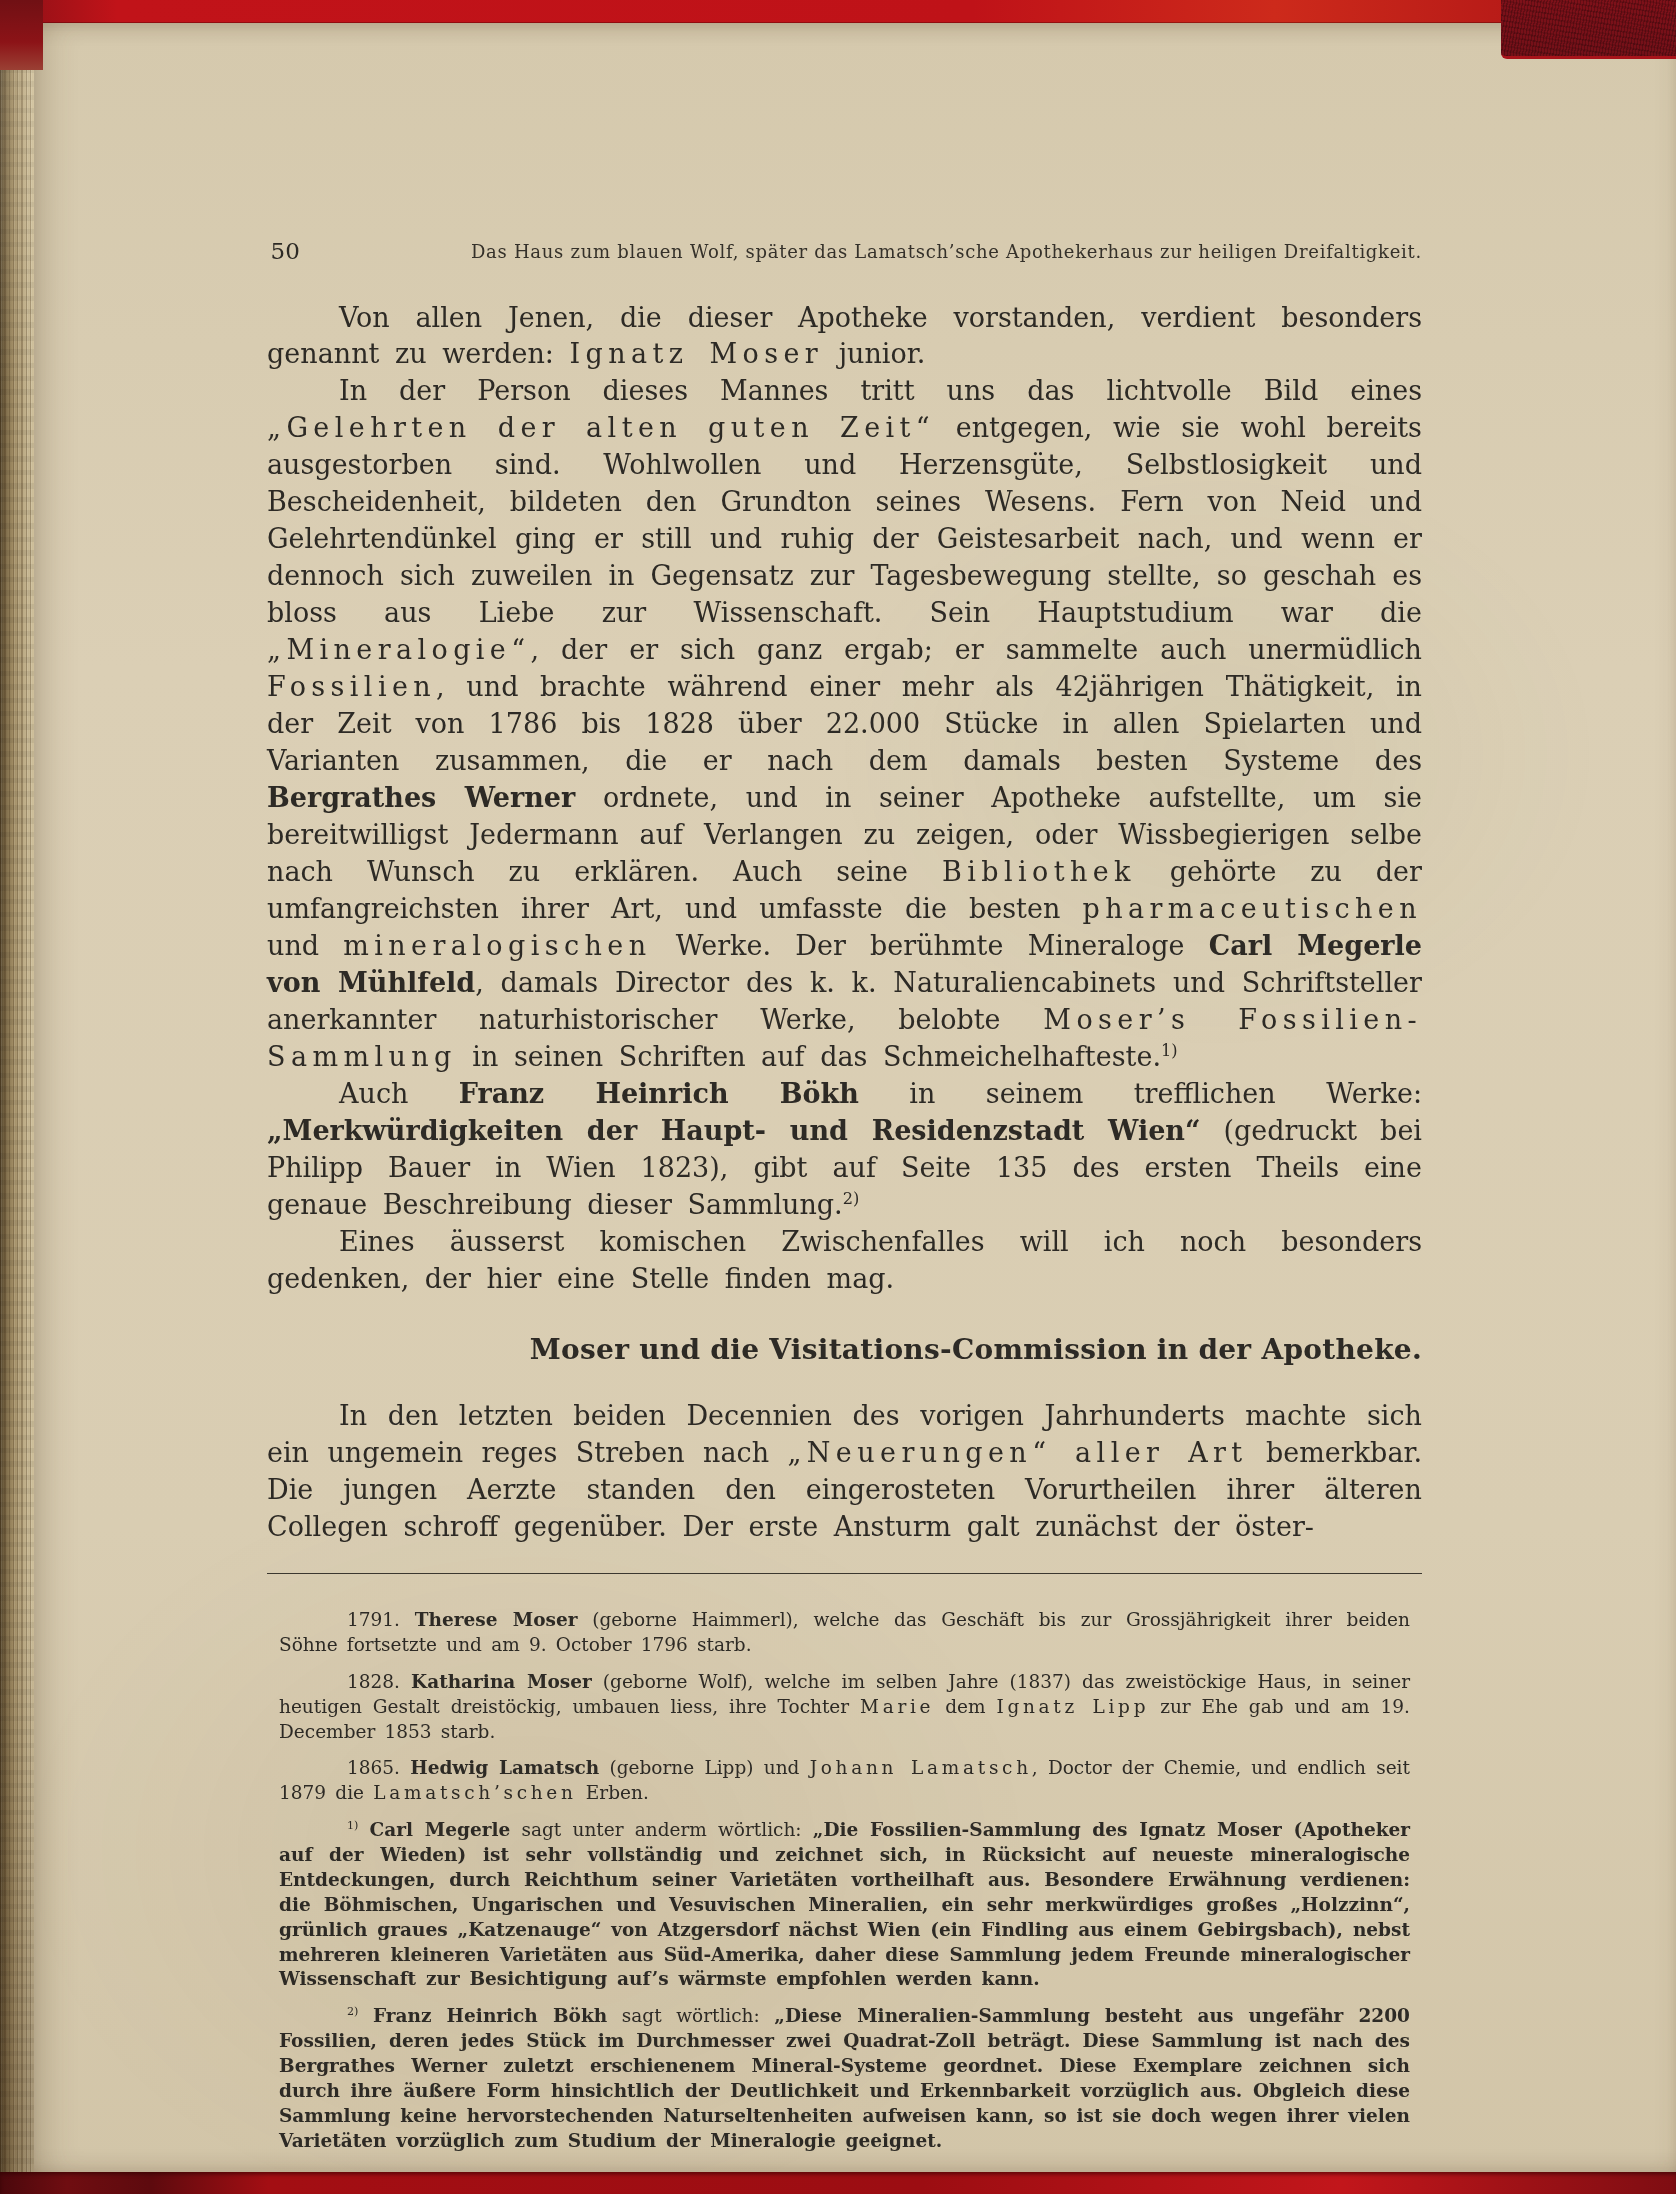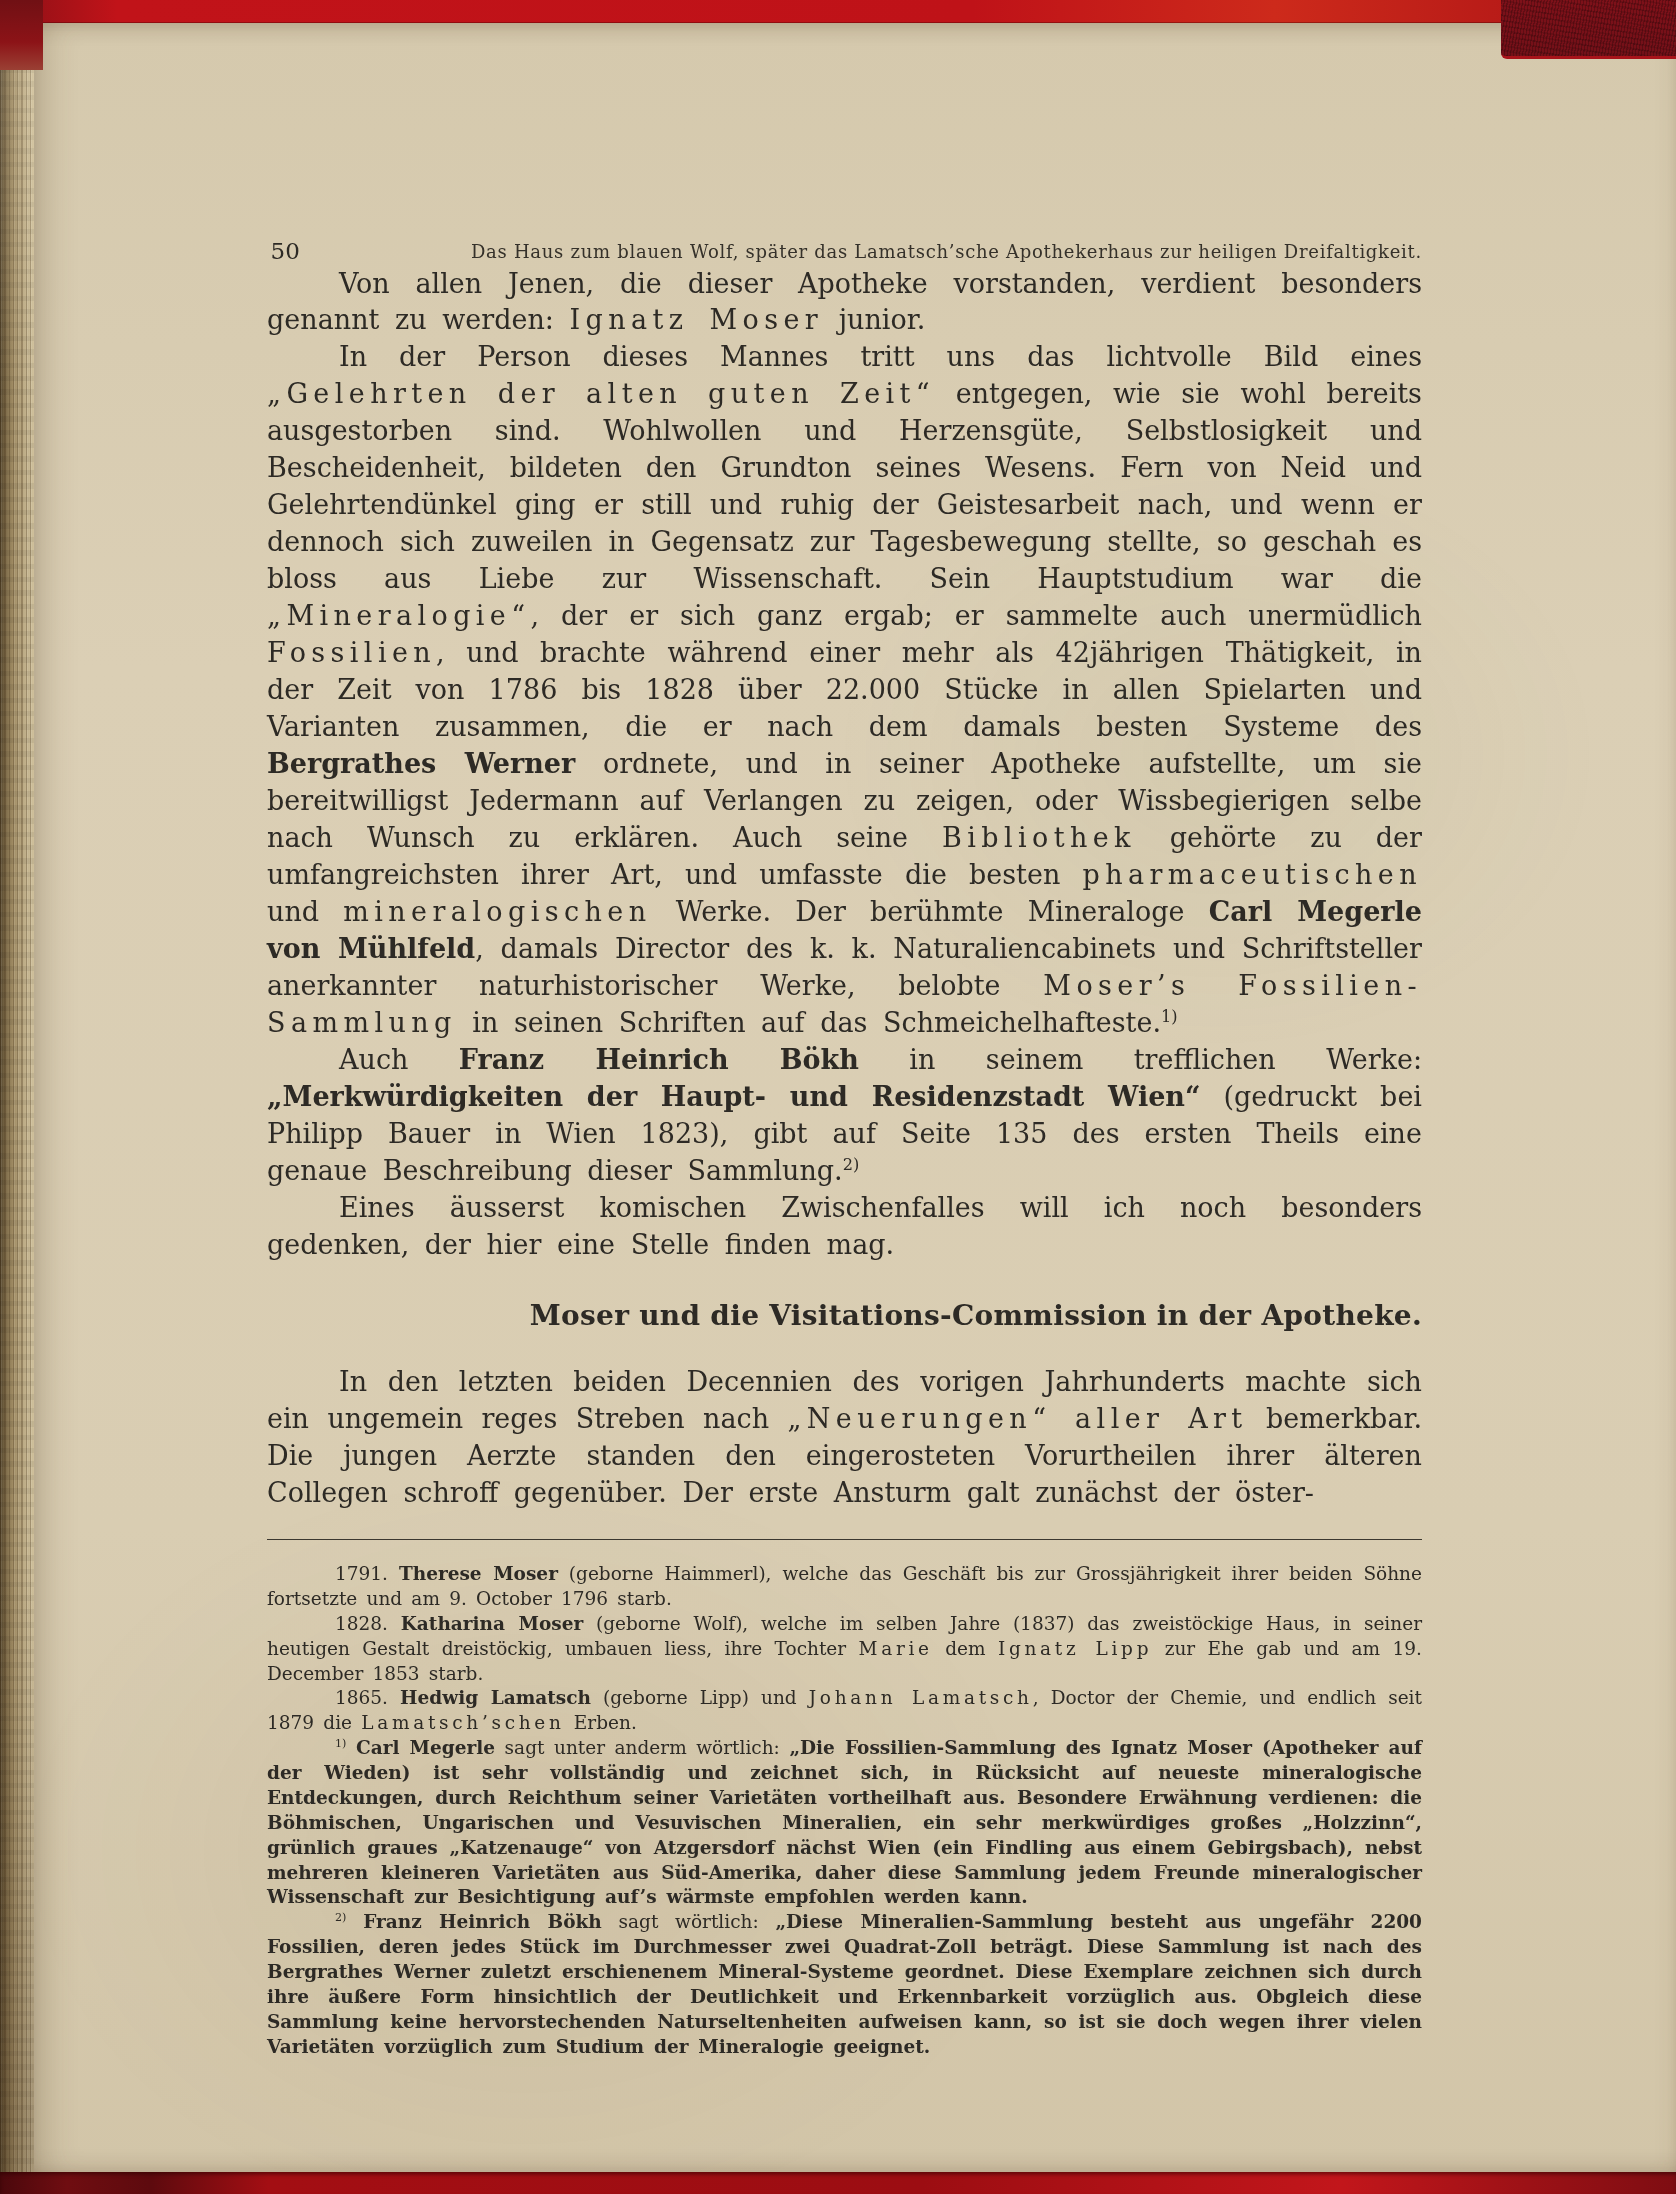--- a/index.html
+++ b/index.html
@@ -59,21 +59,21 @@
       inset 0 16px 22px -16px rgba(70,40,20,.25),
       inset -13.4px 0 24px -16px rgba(100,70,40,.22),
       inset 0 -18px 24px -18px rgba(70,40,20,.20);
   }
 
   .textblock {
     position:absolute; left:233px; top:214px; width:1155px;
     color:#2d2a25;
   }
 
-  .header-row { position:relative; height:29px; }
+  .header-row { position:relative; height:29px; margin-bottom:34px; }
   .page-num { position:absolute; left:3.6px; top:1.2px; font-size:23px; }
   .running-title {
     position:absolute; left:0; right:0; top:4.9px;
     text-align:right; font-size:18px; letter-spacing:.04em; color:#35312a;
   }
 
   .body p {
     font-size:27px; line-height:1.37; text-align:justify;
     text-indent:72px; word-spacing:.26em; margin:0;
   }
@@ -81,21 +81,21 @@
     text-align:right; font-weight:bold; font-size:28px;
     margin:35px 0 32px; letter-spacing:.01em; text-indent:0;
   }
 
   .footnote-rule {
     margin-top:27px; border-top:1.8px solid #3b372f; width:100%; height:0;
   }
   .footnotes { padding-top:22px; }
   .footnotes p {
     font-size:18.5px; line-height:1.345; text-align:justify;
-    text-indent:68px; word-spacing:.18em; margin:0;
+    text-indent:68px; word-spacing:.18em; margin:12px;
   }
 
   
   .seg-plain { }
   .seg-sp  { letter-spacing:.2em; }              
   .seg-frk { font-weight:bold; }                 
   .seg-sup { vertical-align:super; font-size:.6em; line-height:0; }
 </style>
 </head>
 <body>

